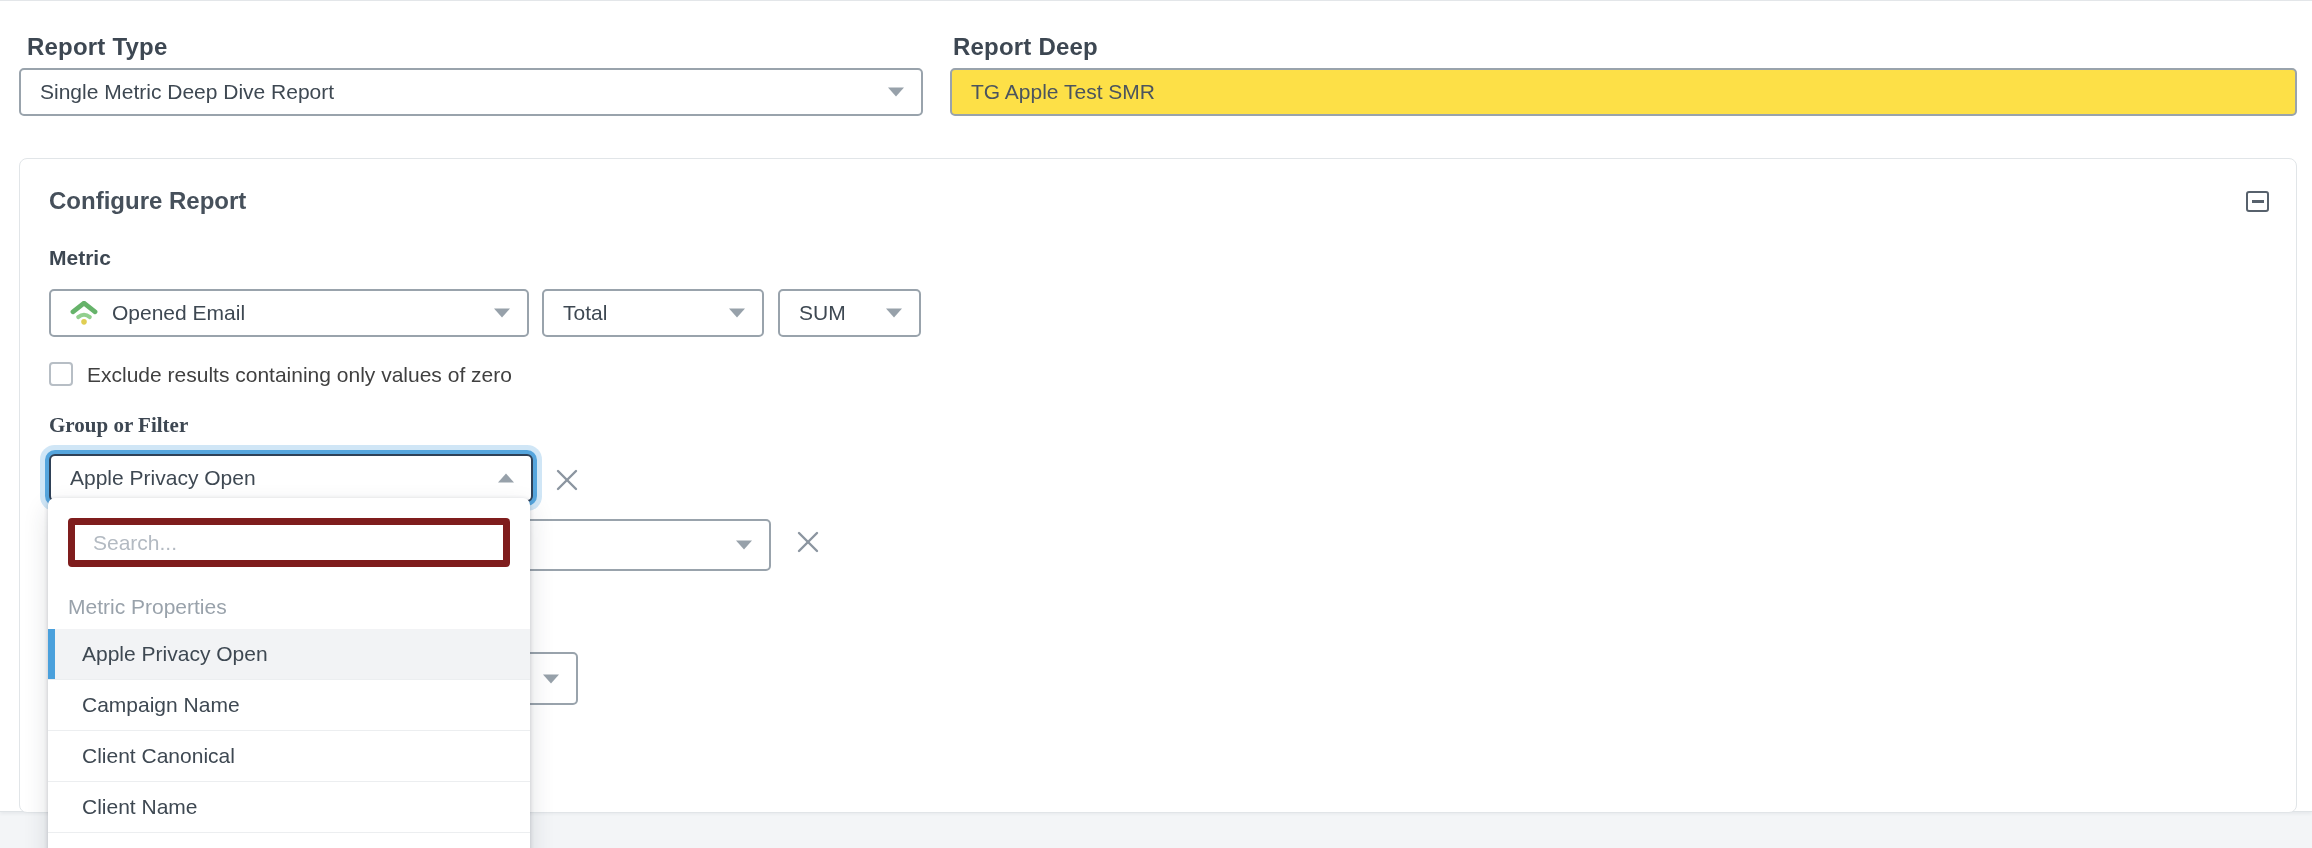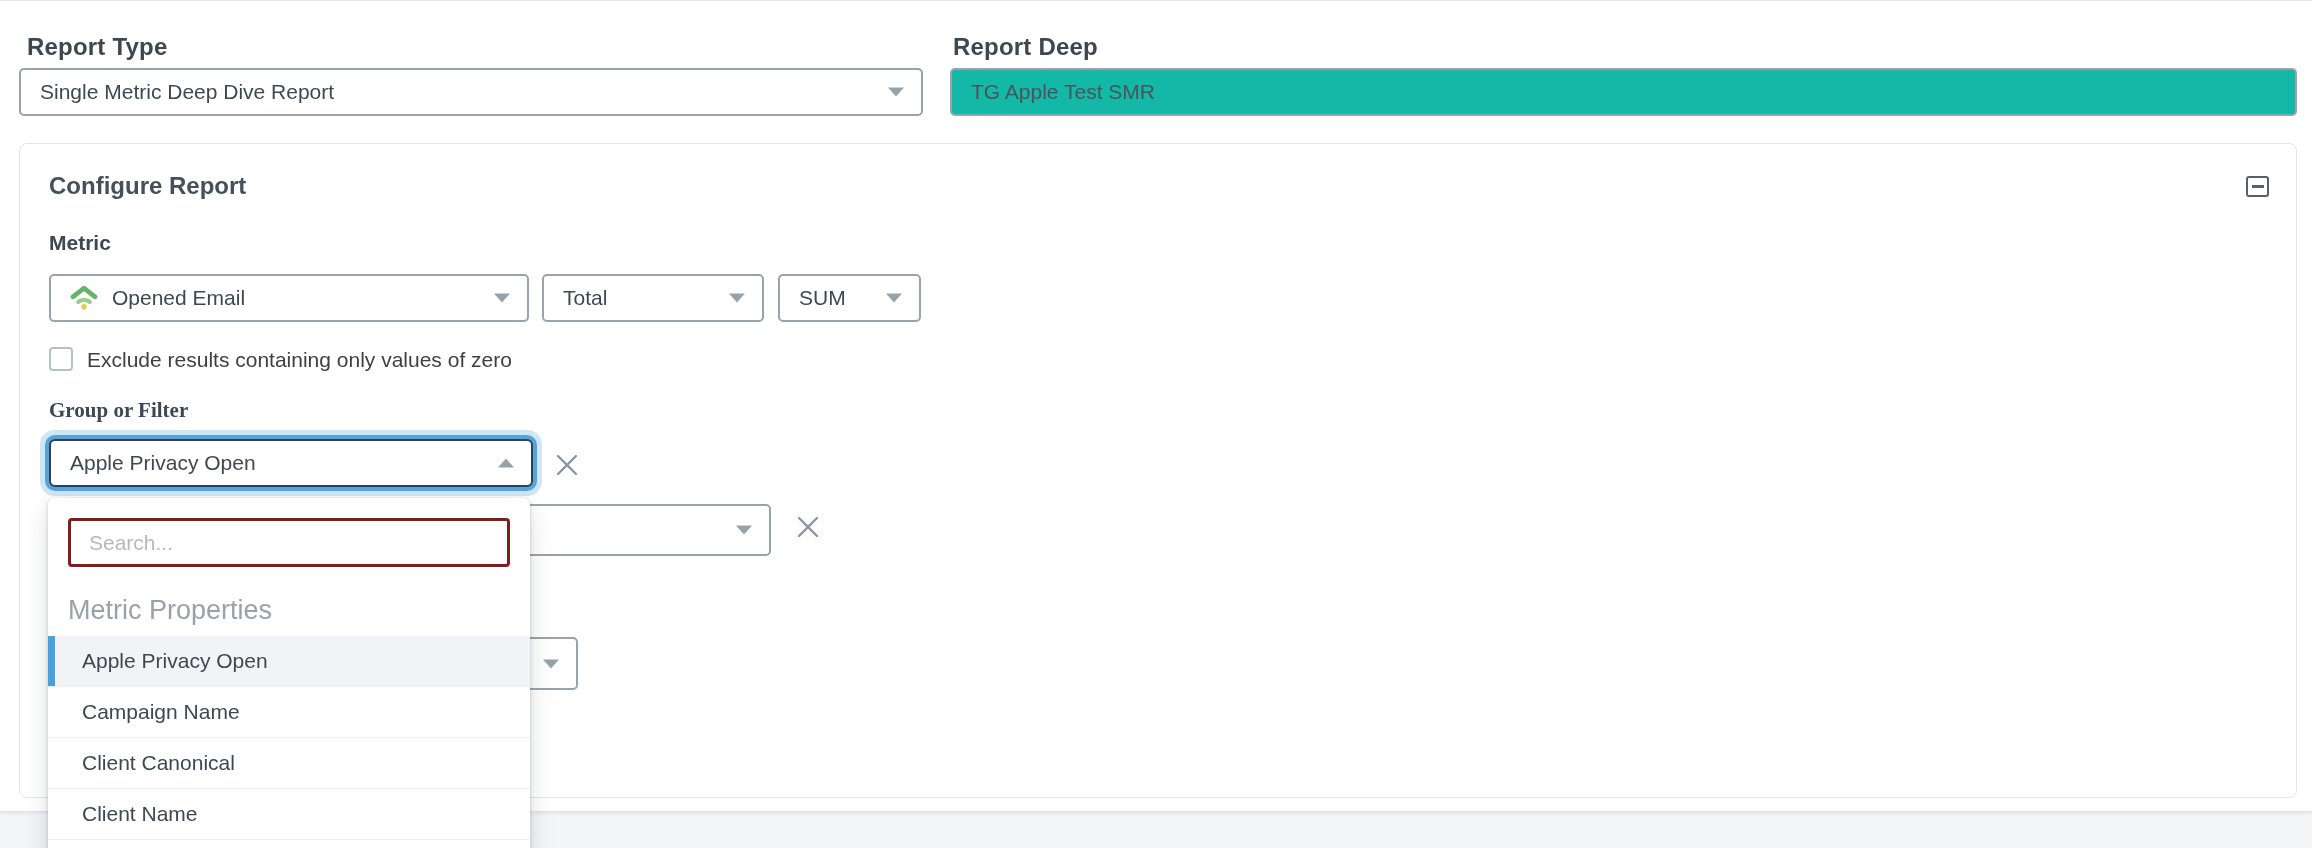--- a/index.html
+++ b/index.html
@@ -30,27 +30,27 @@
   .select .caret {
     position:absolute; right:17px; top:50%; transform:translateY(-50%);
     width:0; height:0; border-left:8px solid transparent; border-right:8px solid transparent;
     border-top:9px solid #97a1aa;
   }
   .select .caret.up {
     border-top:none; border-bottom:9px solid #97a1aa;
   }
 
   .text-input {
-    position:absolute; background:#14b8a6; border:2px solid #99a3ac; border-radius:5px;
+    position:absolute; background:#fde047; border:2px solid #99a3ac; border-radius:5px;
     font-family:"Liberation Sans", sans-serif; font-size:21px; color:#4b545e; padding:0 19px; outline:none;
   }
 
   
   .panel {
-    position:absolute; left:19px; top:143px; width:2278px; height:655px;
+    position:absolute; left:19px; top:158px; width:2278px; height:655px;
     background:#fff; border:1px solid #e1e5e8; border-radius:8px;
   }
   .panel-title {
     position:absolute; left:29px; top:28px; font-size:24px; font-weight:700; color:#46505b;
   }
   .collapse-btn {
     position:absolute; right:27px; top:32px; width:23px; height:21px;
     background:#fff; border:2px solid #57616c; border-radius:3px;
     display:flex; align-items:center; justify-content:center; cursor:pointer;
   }
@@ -84,26 +84,26 @@
   .x-btn svg { display:block; }
 
   
   .menu {
     position:absolute; left:48px; top:498px; width:482px; height:430px;
     background:#fff; border-radius:7px; z-index:10;
     box-shadow:0 1px 4px rgba(35,45,60,.22), 0 10px 26px rgba(35,45,60,.14);
   }
   .menu-search {
     display:block; margin:20px 20px 0 20px; width:442px; height:49px;
-    border:3px solid #7f1d1d; border-radius:4px; padding:0 18px;
+    border:7px solid #7f1d1d; border-radius:4px; padding:0 18px;
     font-family:"Liberation Sans", sans-serif; font-size:21px; color:#3e4852; outline:none;
   }
   .menu-search::placeholder { color:#b3bac2; }
   .menu-group-label {
-    margin:28px 0 0 20px; font-size:27px; color:#99a2ab;
+    margin:28px 0 0 20px; font-size:21px; color:#99a2ab;
   }
   .menu-list { list-style:none; margin-top:10px; }
   .menu-item {
     position:relative; height:51px; display:flex; align-items:center;
     padding-left:34px; font-size:21px; color:#3e4852;
     border-bottom:1px solid #eceef0; cursor:pointer; background:#fff;
   }
   .menu-item.selected { background:#f2f3f5; }
   .menu-item.selected .sel-bar {
     position:absolute; left:0; top:0; bottom:0; width:7px; background:#4aa0dc;

